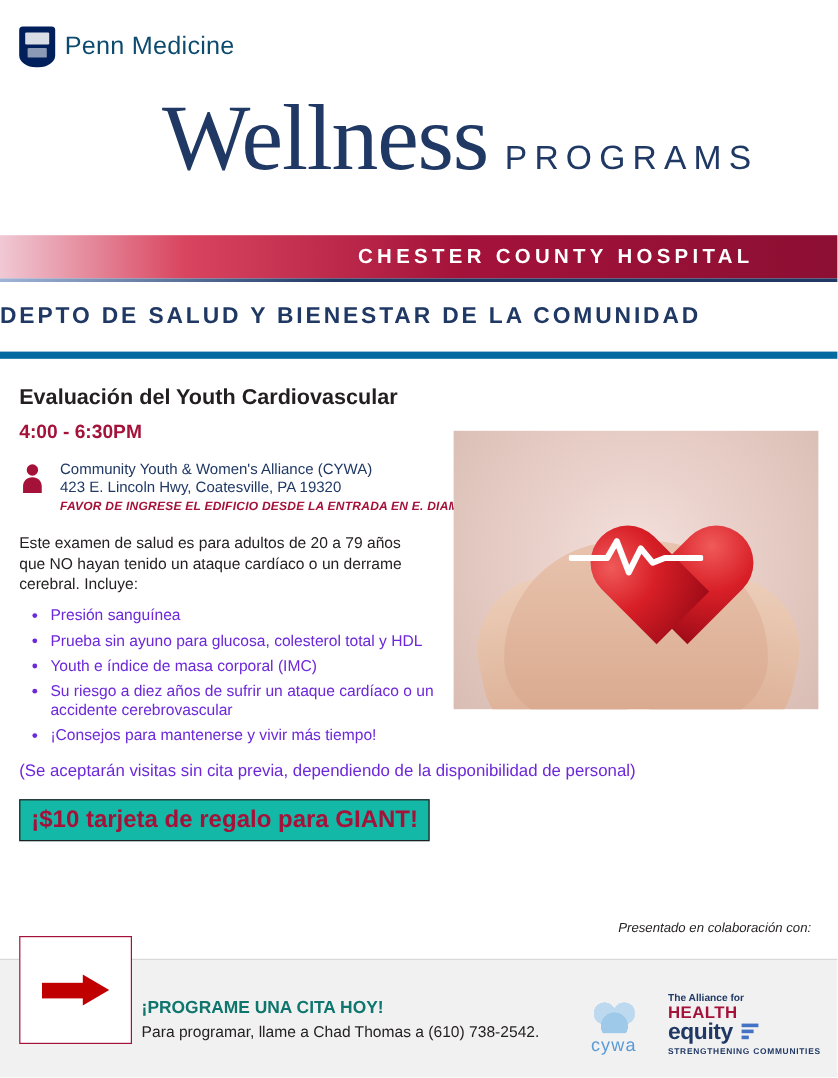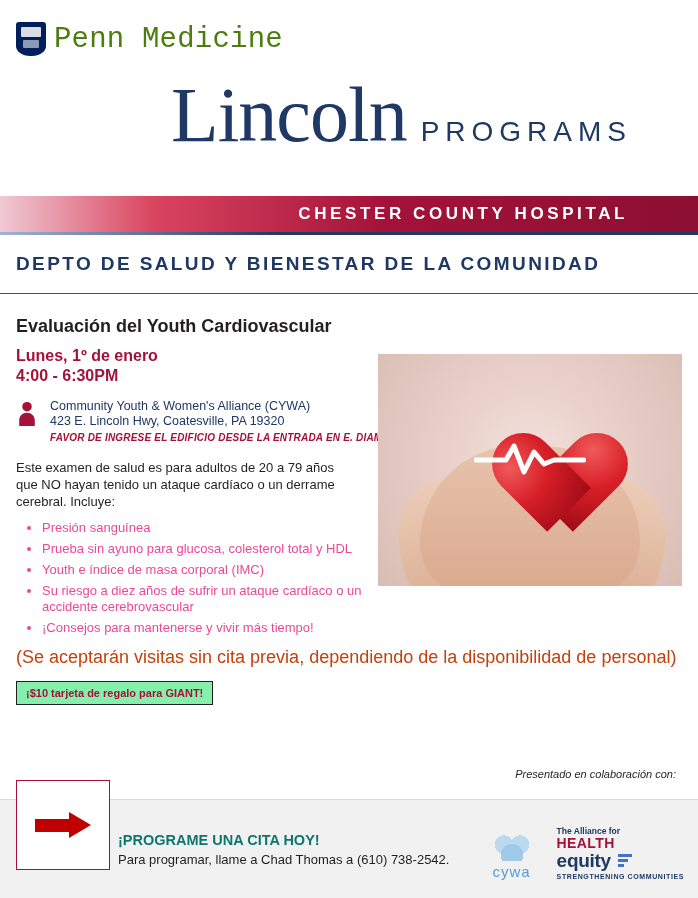--- a/index.html
+++ b/index.html
@@ -44,23 +44,23 @@
   .shield::after {
     content: "";
     position: absolute;
     left: 7px; top: 18px;
     width: 16px; height: 8px;
     background: #ffffff;
     opacity: .55;
     border-radius: 1px;
   }
   .logo-text {
-    font-family: Liberation Mono, monospace;
-    font-size: 29px;
-    color: #4d7c0f;
+    font-family: Liberation Sans, sans-serif;
+    font-size: 21px;
+    color: #0c4a6e;
     letter-spacing: .2px;
   }
 
   
   .banner {
     position: relative;
     height: 128px;
   }
   .banner-inner {
     position: absolute;
@@ -108,22 +108,21 @@
   .thin-line {
     height: 3px;
     background: linear-gradient(to right, #9fb4d6 0%, #1f3864 40%, #1f3864 100%);
   }
 
   
   .dept-band {
     height: 58px;
     display: flex;
     align-items: center;
-    padding-left: 16px;
-    border-bottom: 1px solid #0369a1;
+    border-bottom: 6px solid #0369a1;
   }
   .dept-band span {
     color: #1f3864;
     font-size: 19px;
     font-weight: bold;
     letter-spacing: 2.4px;
   }
 
   
   .content {
@@ -185,43 +184,43 @@
     margin-bottom: 10px;
   }
   ul.bullets {
     margin: 0 0 14px 0;
     padding-left: 26px;
     max-width: 320px;
   }
   ul.bullets li {
     font-size: 13px;
     line-height: 16px;
-    color: #ec4899;
+    color: #6d28d9;
     margin-bottom: 5px;
   }
 
   .recom {
     color: #a4123a;
     font-weight: bold;
     font-size: 13.5px;
     margin-bottom: 3px;
   }
   .recom-sub {
-    color: #c2410c;
-    font-size: 18px;
+    color: #6d28d9;
+    font-size: 14px;
     line-height: 15px;
     margin-bottom: 16px;
   }
   .giftcard {
     display: inline-block;
-    background: #86efac;
+    background: #14b8a6;
     border: 1px solid #231f20;
     color: #a4123a;
     font-weight: bold;
-    font-size: 11px;
+    font-size: 20px;
     padding: 5px 9px;
   }
 
   
   .heart-photo {
     position: absolute;
     right: 16px;
     top: 60px;
     width: 304px;
     height: 232px;
@@ -421,21 +420,21 @@
 <body>
 
 <div class="logo-bar">
   <div class="shield"></div>
   <div class="logo-text">Penn Medicine</div>
 </div>
 
 <div class="banner">
   <div class="banner-inner">
     <div class="wellness-line">
-      <div class="wellness">Lincoln</div>
+      <div class="wellness">Wellness</div>
       <div class="programs">PROGRAMS</div>
     </div>
   </div>
 </div>
 
 <div class="grad-bar">
   <span>CHESTER COUNTY HOSPITAL</span>
 </div>
 <div class="thin-line"></div>
 
@@ -450,21 +449,20 @@
     <div class="palm2"></div>
     <div class="palm3"></div>
     <div class="palm"></div>
     <div class="heart"></div>
     <svg class="ekg" width="112" height="40" viewBox="0 0 112 40">
       <polyline points="2,22 22,22 32,22 40,8 50,34 60,14 70,26 80,22 110,22" fill="none" stroke="#ffffff" stroke-width="5" stroke-linejoin="round" stroke-linecap="round"></polyline>
     </svg>
   </div>
 
   <h1 class="event-title">Evaluación del Youth Cardiovascular</h1>
-  <div class="date">Lunes, 1º de enero</div>
   <div class="time">4:00 - 6:30PM</div>
 
   <div class="loc-row">
     <svg class="pin-icon" viewBox="0 0 24 30">
       <circle cx="12" cy="7" r="5.2" fill="#a4123a"></circle>
       <path d="M12 13.5c-5 0-8.5 3.6-8.5 8.2V28h17v-6.3c0-4.6-3.5-8.2-8.5-8.2z" fill="#a4123a"></path>
     </svg>
     <div class="loc-lines">
       <div class="l1">Community Youth &amp; Women's Alliance (CYWA)</div>
       <div class="l2">423 E. Lincoln Hwy, Coatesville, PA 19320</div>

